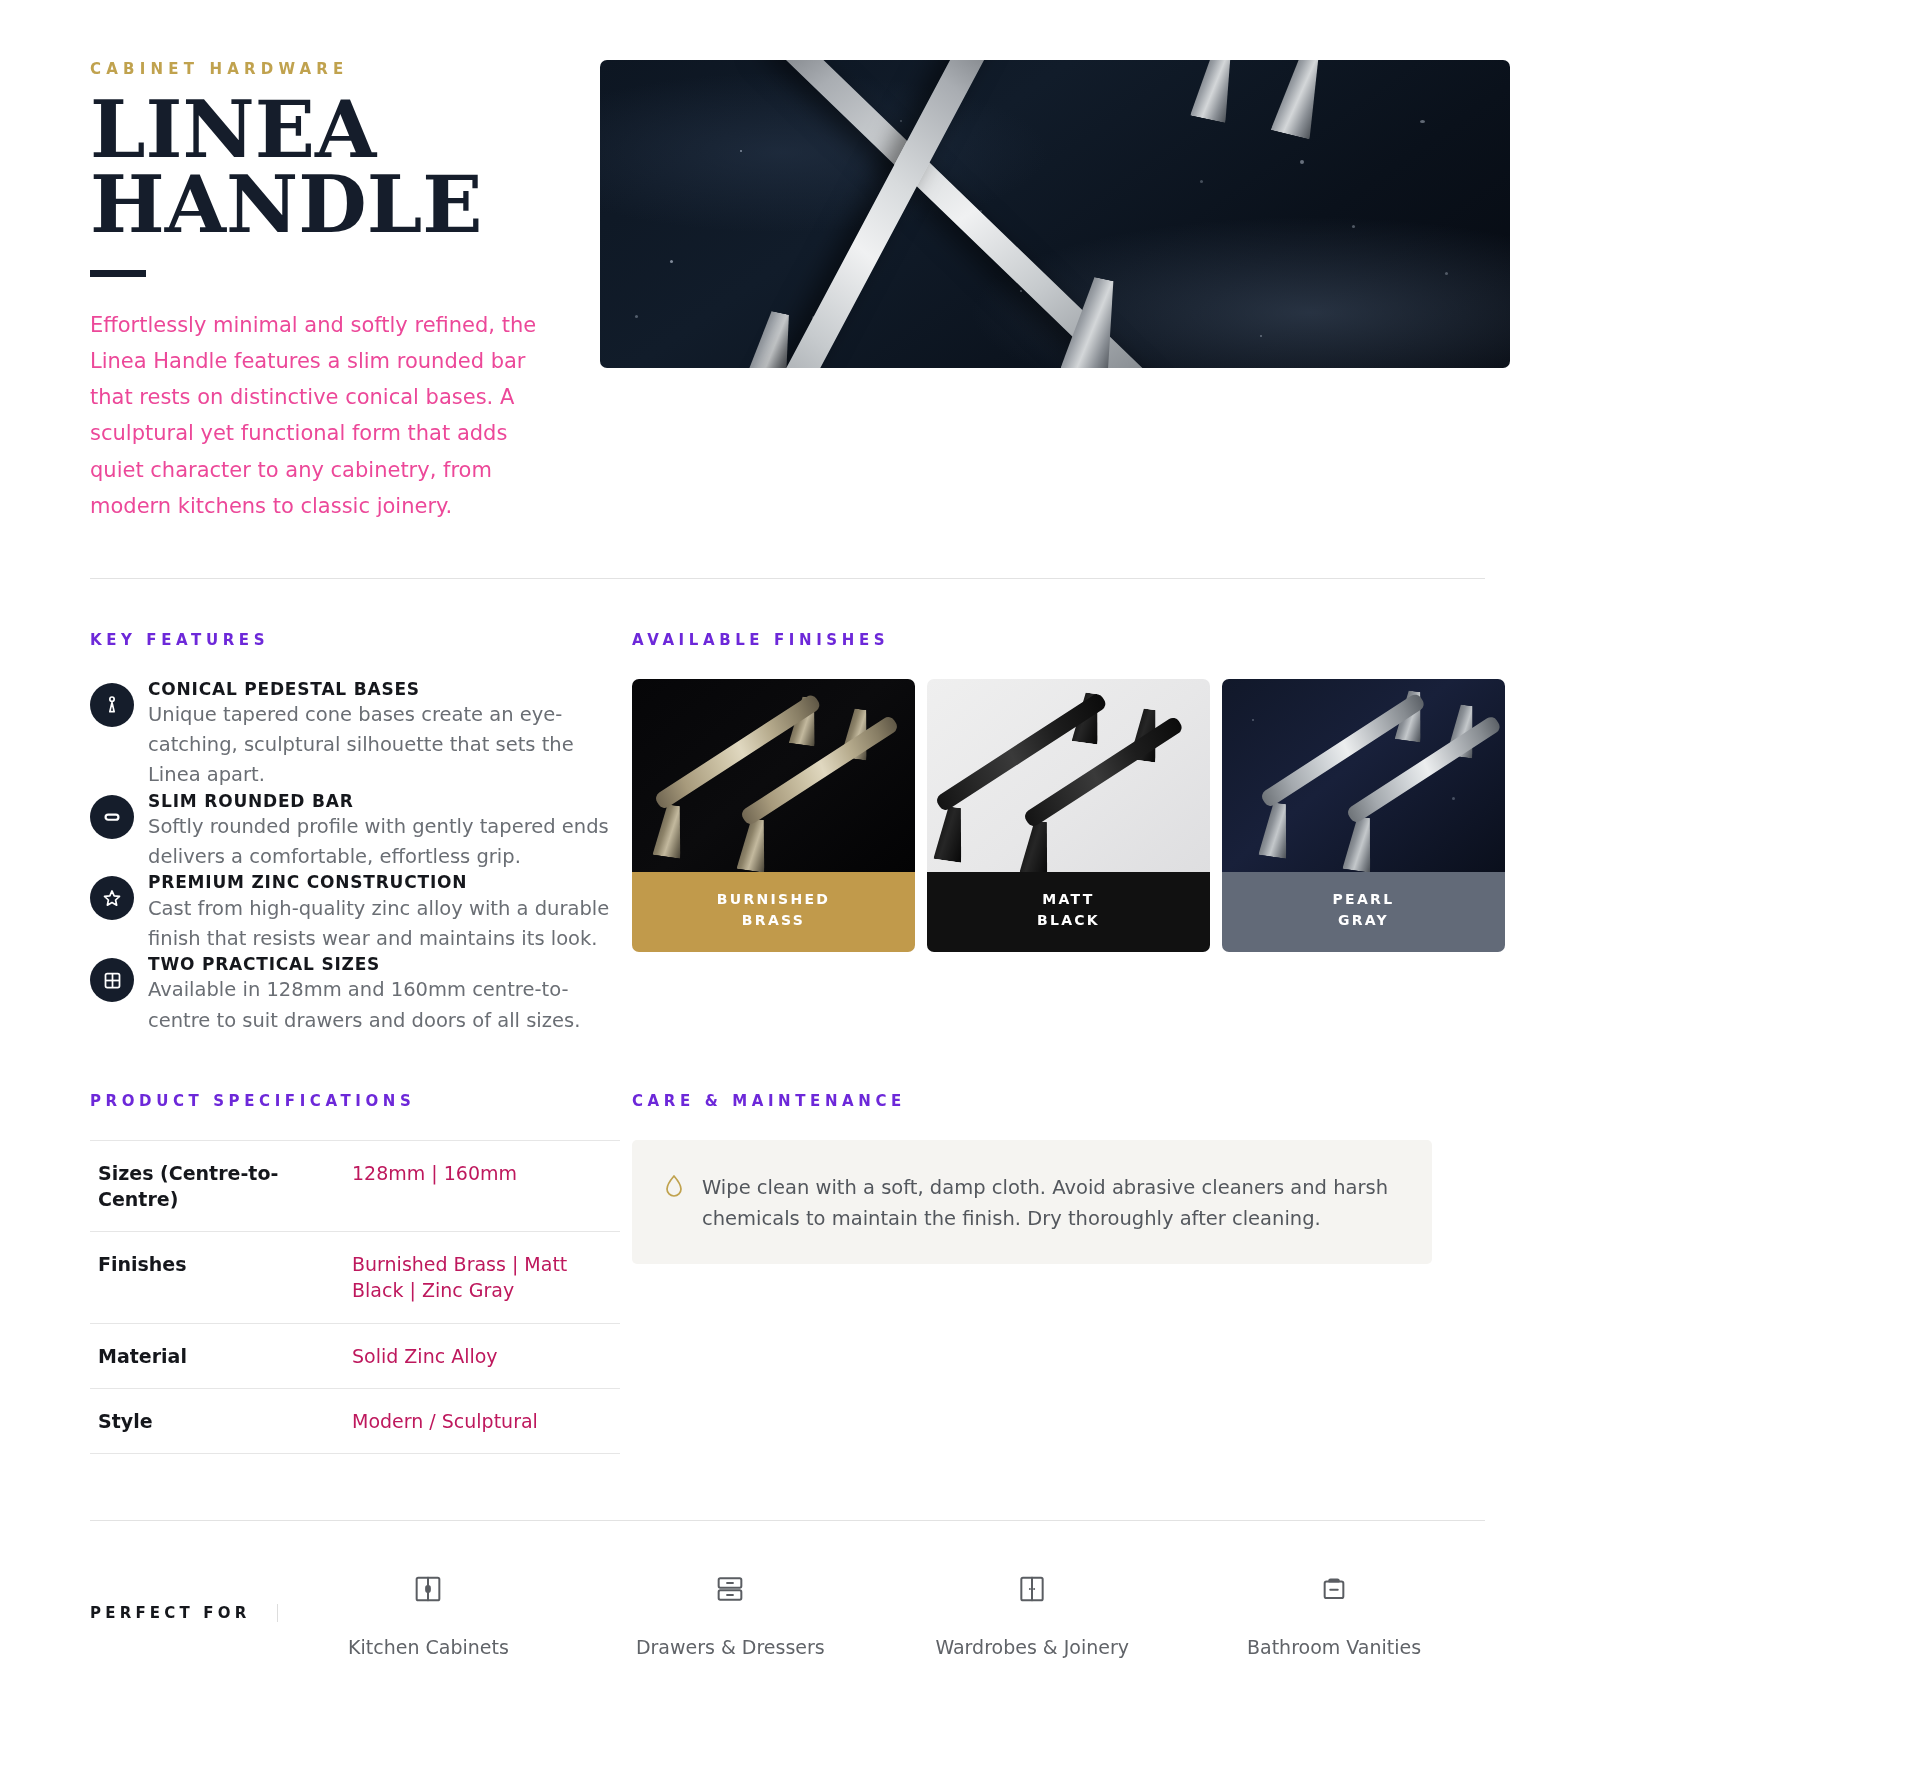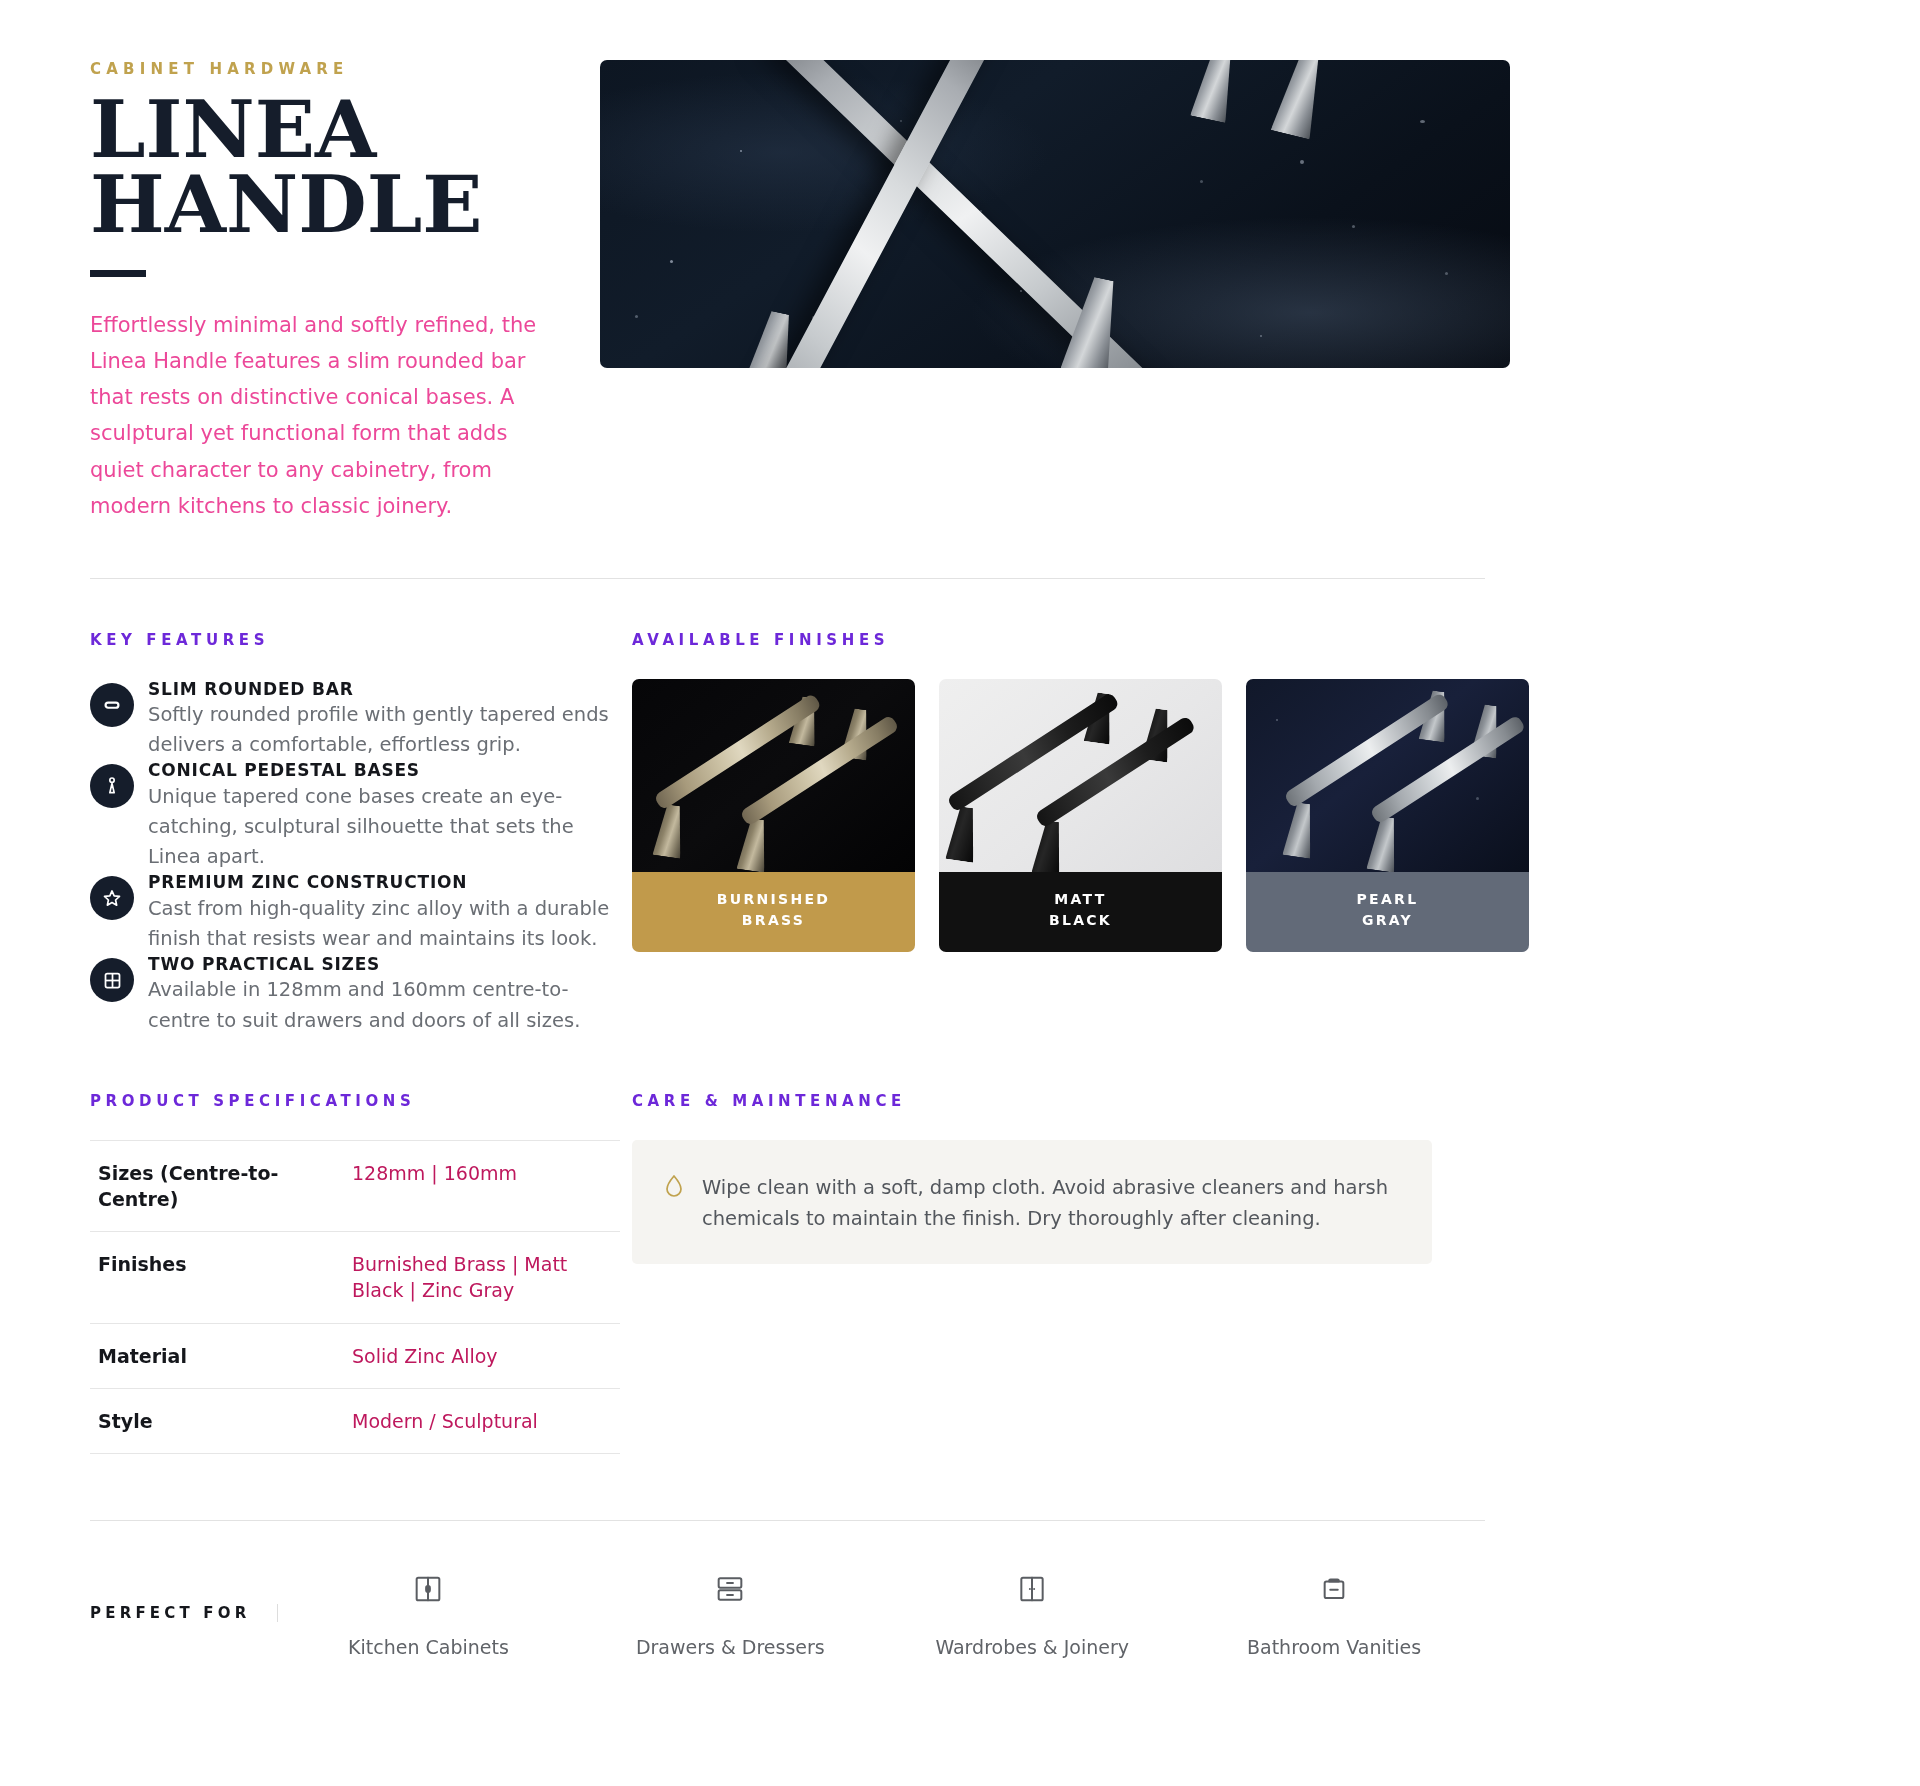--- a/index.html
+++ b/index.html
@@ -151,21 +151,21 @@
   .feat-body {
     font-size: 19.5px;
     line-height: 1.55;
     color: #6a6e74;
     margin: 0;
   }
 
   
   .finishes {
     display: flex;
-    gap: 24px;
+    gap: 12px;
   }
   .finish {
     width: 283px;
     border-radius: 7px;
     overflow: hidden;
     position: relative;
   }
   .finish-img {
     height: 193px;
     position: relative;
@@ -331,37 +331,37 @@
 
     <div class="rule"></div>
 
     <div class="mid">
 
       <div class="mid-left">
         <div class="section-label">KEY FEATURES</div>
 
         <div class="feat">
           <div class="feat-badge">
-            <svg width="22" height="22" viewBox="0 0 24 24" fill="none" stroke="#ffffff" stroke-width="2.4" stroke-linecap="round">
-              <rect x="5" y="9.5" width="14" height="5.5" rx="2.75"></rect>
-            </svg>
-          </div>
-          <p class="feat-title">SLIM ROUNDED BAR</p>
-          <p class="feat-body">Softly rounded profile with gently tapered ends delivers a comfortable, effortless grip.</p>
-        </div>
-
-        <div class="feat">
-          <div class="feat-badge">
             <svg width="20" height="20" viewBox="0 0 24 24" fill="none" stroke="#ffffff" stroke-width="2" stroke-linecap="round" stroke-linejoin="round">
               <ellipse cx="12" cy="5" rx="2.6" ry="2.6"></ellipse>
               <path d="M9.4 20 L12 9 L14.6 20 Z"></path>
             </svg>
           </div>
           <p class="feat-title">CONICAL PEDESTAL BASES</p>
           <p class="feat-body">Unique tapered cone bases create an eye-catching, sculptural silhouette that sets the Linea apart.</p>
+        </div>
+
+        <div class="feat">
+          <div class="feat-badge">
+            <svg width="22" height="22" viewBox="0 0 24 24" fill="none" stroke="#ffffff" stroke-width="2.4" stroke-linecap="round">
+              <rect x="5" y="9.5" width="14" height="5.5" rx="2.75"></rect>
+            </svg>
+          </div>
+          <p class="feat-title">SLIM ROUNDED BAR</p>
+          <p class="feat-body">Softly rounded profile with gently tapered ends delivers a comfortable, effortless grip.</p>
         </div>
 
         <div class="feat">
           <div class="feat-badge">
             <svg width="20" height="20" viewBox="0 0 24 24" fill="none" stroke="#ffffff" stroke-width="2" stroke-linejoin="round">
               <polygon points="12,3.5 14.6,9.4 21,10.1 16.3,14.4 17.6,20.6 12,17.5 6.4,20.6 7.7,14.4 3,10.1 9.4,9.4"></polygon>
             </svg>
           </div>
           <p class="feat-title">PREMIUM ZINC CONSTRUCTION</p>
           <p class="feat-body">Cast from high-quality zinc alloy with a durable finish that resists wear and maintains its look.</p>

